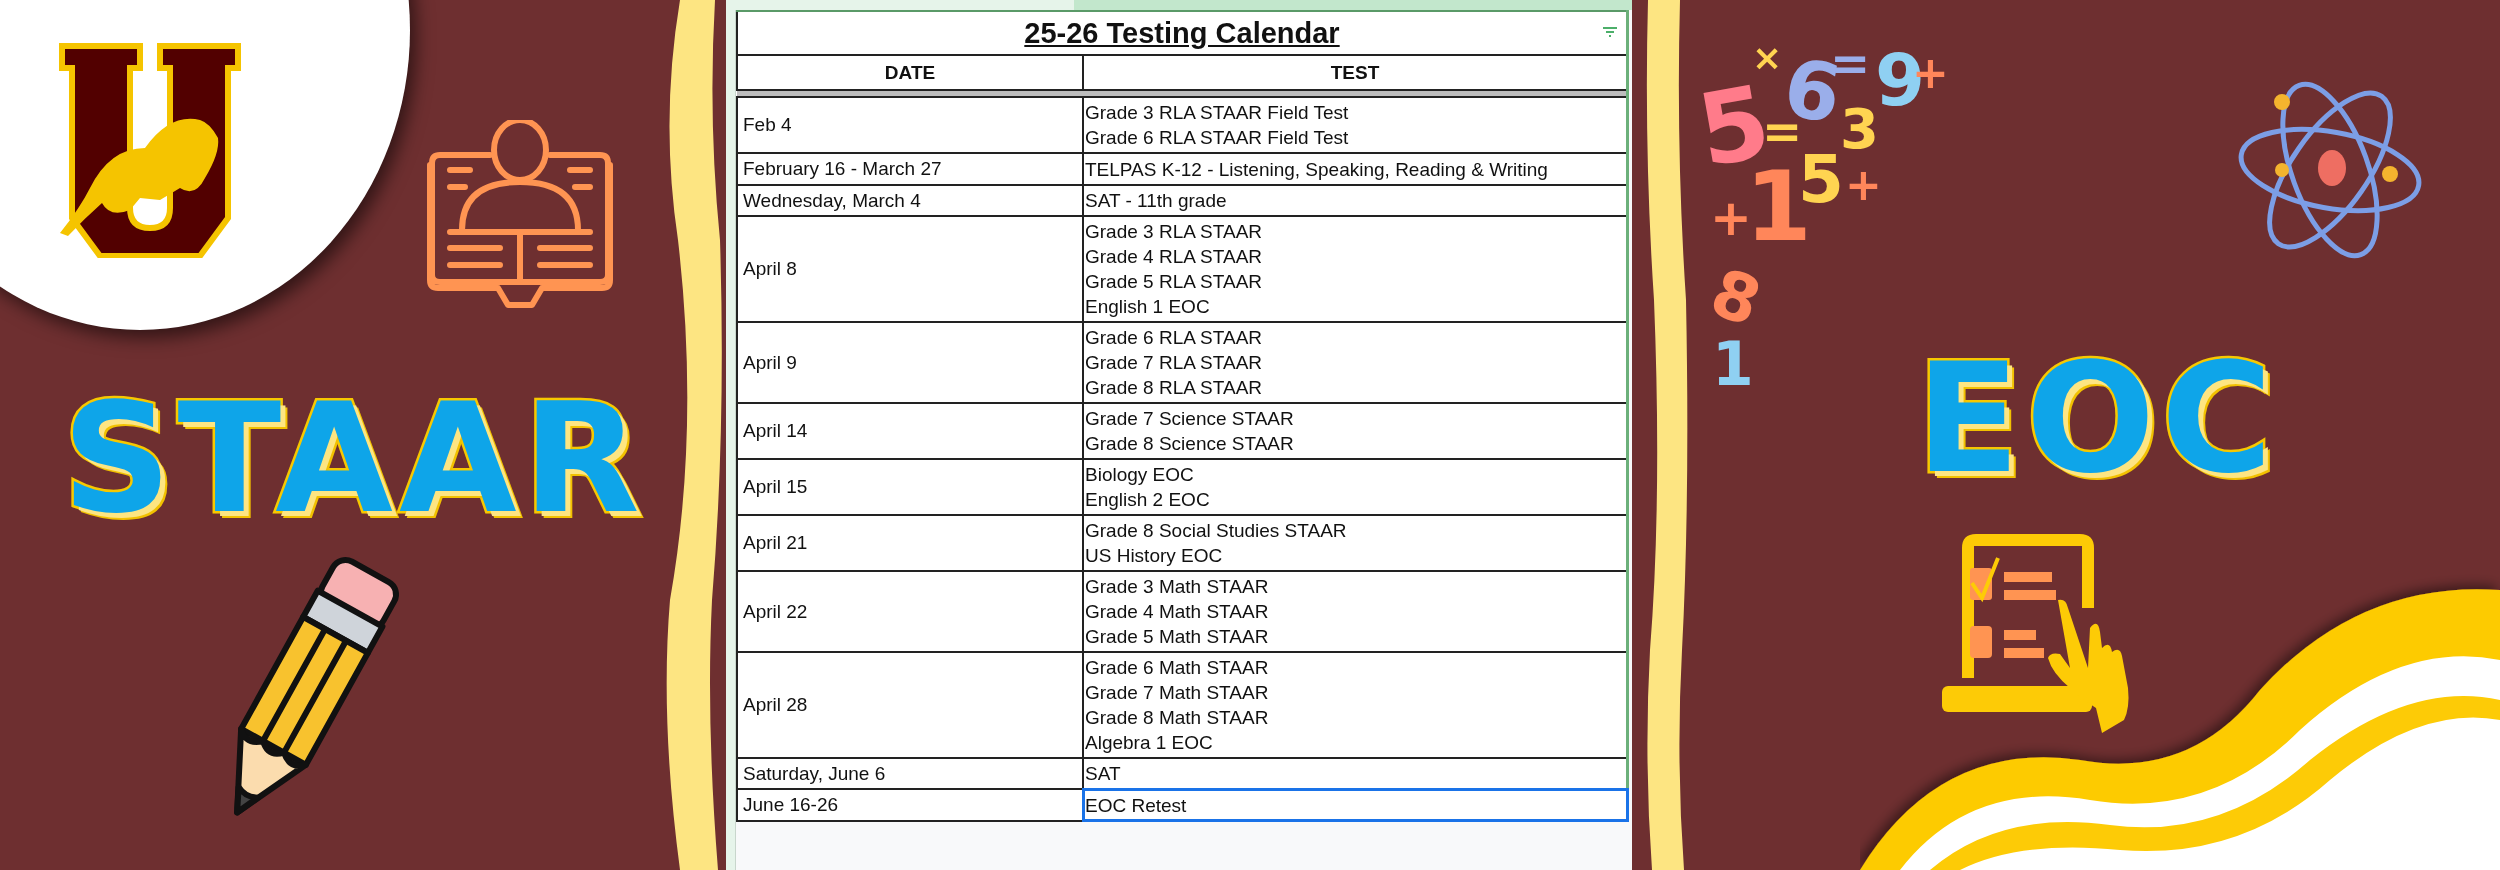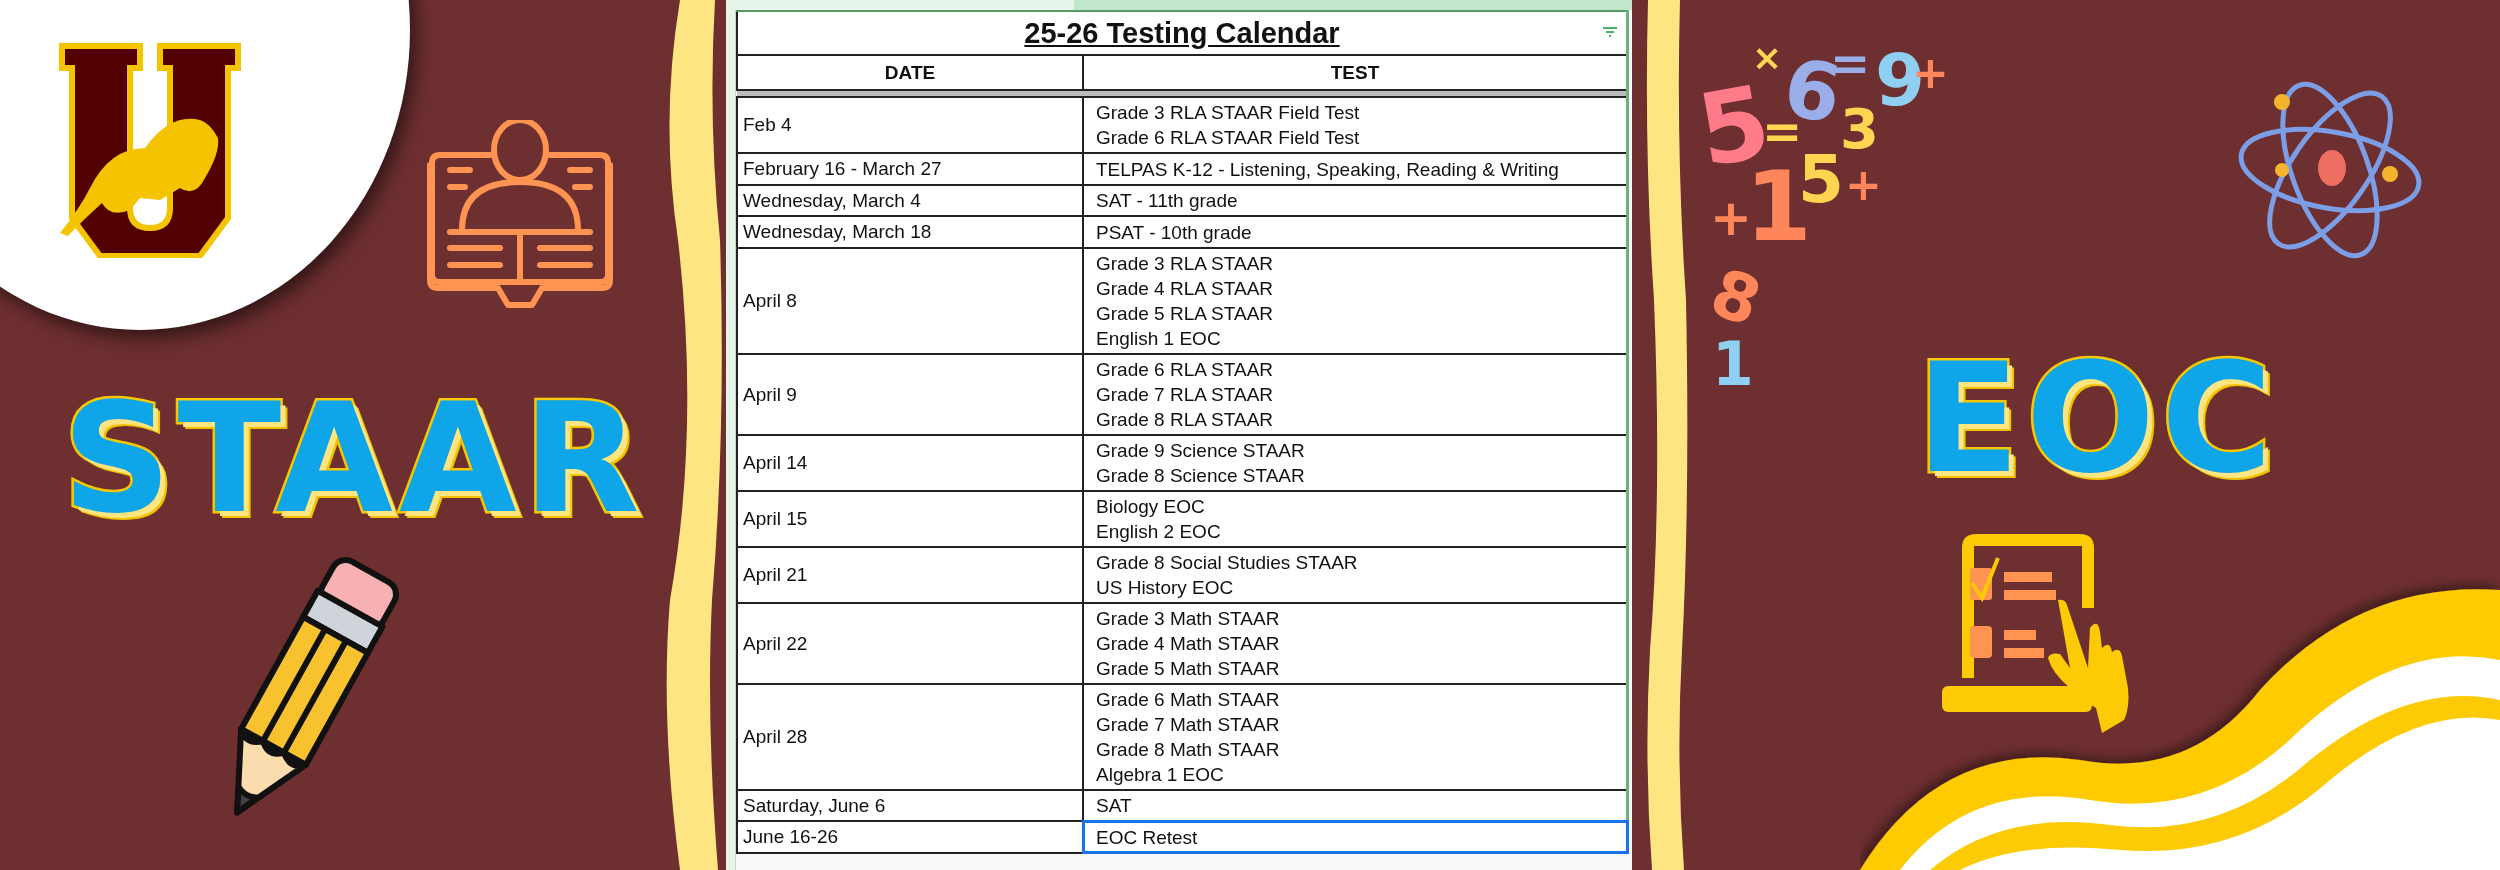--- a/index.html
+++ b/index.html
@@ -43,21 +43,21 @@
     position: absolute; left: 10px; top: 10px; width: 893px;
     border-collapse: collapse; background: #fff;
     border-right: 3px solid #6cb07a;
   }
   table.cal td, table.cal th { border: 2px solid #222; font-size: 19px; color: #111; vertical-align: middle; }
   .title-cell { height: 44px; text-align: center; font-size: 29px !important; font-weight: bold; position: relative; border-top: 2px solid #5a9a68 !important; text-decoration: underline; }
   .filter-icon { position: absolute; right: 8px; top: 14px; width: 16px; height: 14px; }
   th.hdr { height: 35px; font-size: 22px; font-weight: bold; text-align: center; }
   tr.gap td { height: 7px; background: #bdbdbd; border-left: none; border-right: none; padding: 0; }
   td.date { width: 346px; padding: 0 5px; }
-  td.test { padding: 2px 12px; line-height: 25px; }
+  td.test { padding: 2px 1px; line-height: 25px; }
   td.test .line { display: block; }
   td.active { outline: 3px solid #1a73e8; outline-offset: -2px; }
 </style>
 </head>
 <body>
 
 <div class="panel-left">
   <div class="logo-circle"></div>
 
   <svg class="logo" viewBox="0 0 210 220">
@@ -132,47 +132,41 @@
       <td class="test">
         <span class="line">TELPAS K-12 - Listening, Speaking, Reading &amp; Writing</span>
       </td>
     </tr>
     <tr style="height:31px">
       <td class="date">Wednesday, March 4</td>
       <td class="test">
         <span class="line">SAT - 11th grade</span>
       </td>
     </tr>
-    <tr style="height:32px">
-      <td class="date">Wednesday, March 18</td>
-      <td class="test">
-        <span class="line">PSAT - 10th grade</span>
-      </td>
-    </tr>
     <tr style="height:104px">
       <td class="date">April 8</td>
       <td class="test">
         <span class="line">Grade 3 RLA STAAR</span>
         <span class="line">Grade 4 RLA STAAR</span>
         <span class="line">Grade 5 RLA STAAR</span>
         <span class="line">English 1 EOC</span>
       </td>
     </tr>
     <tr style="height:80px">
       <td class="date">April 9</td>
       <td class="test">
         <span class="line">Grade 6 RLA STAAR</span>
         <span class="line">Grade 7 RLA STAAR</span>
         <span class="line">Grade 8 RLA STAAR</span>
       </td>
     </tr>
     <tr style="height:56px">
       <td class="date">April 14</td>
       <td class="test">
-        <span class="line">Grade 9 Science STAAR</span>
+        <span class="line">Grade 7 Science STAAR</span>
         <span class="line">Grade 8 Science STAAR</span>
       </td>
     </tr>
     <tr style="height:56px">
       <td class="date">April 15</td>
       <td class="test">
         <span class="line">Biology EOC</span>
         <span class="line">English 2 EOC</span>
       </td>
     </tr>

